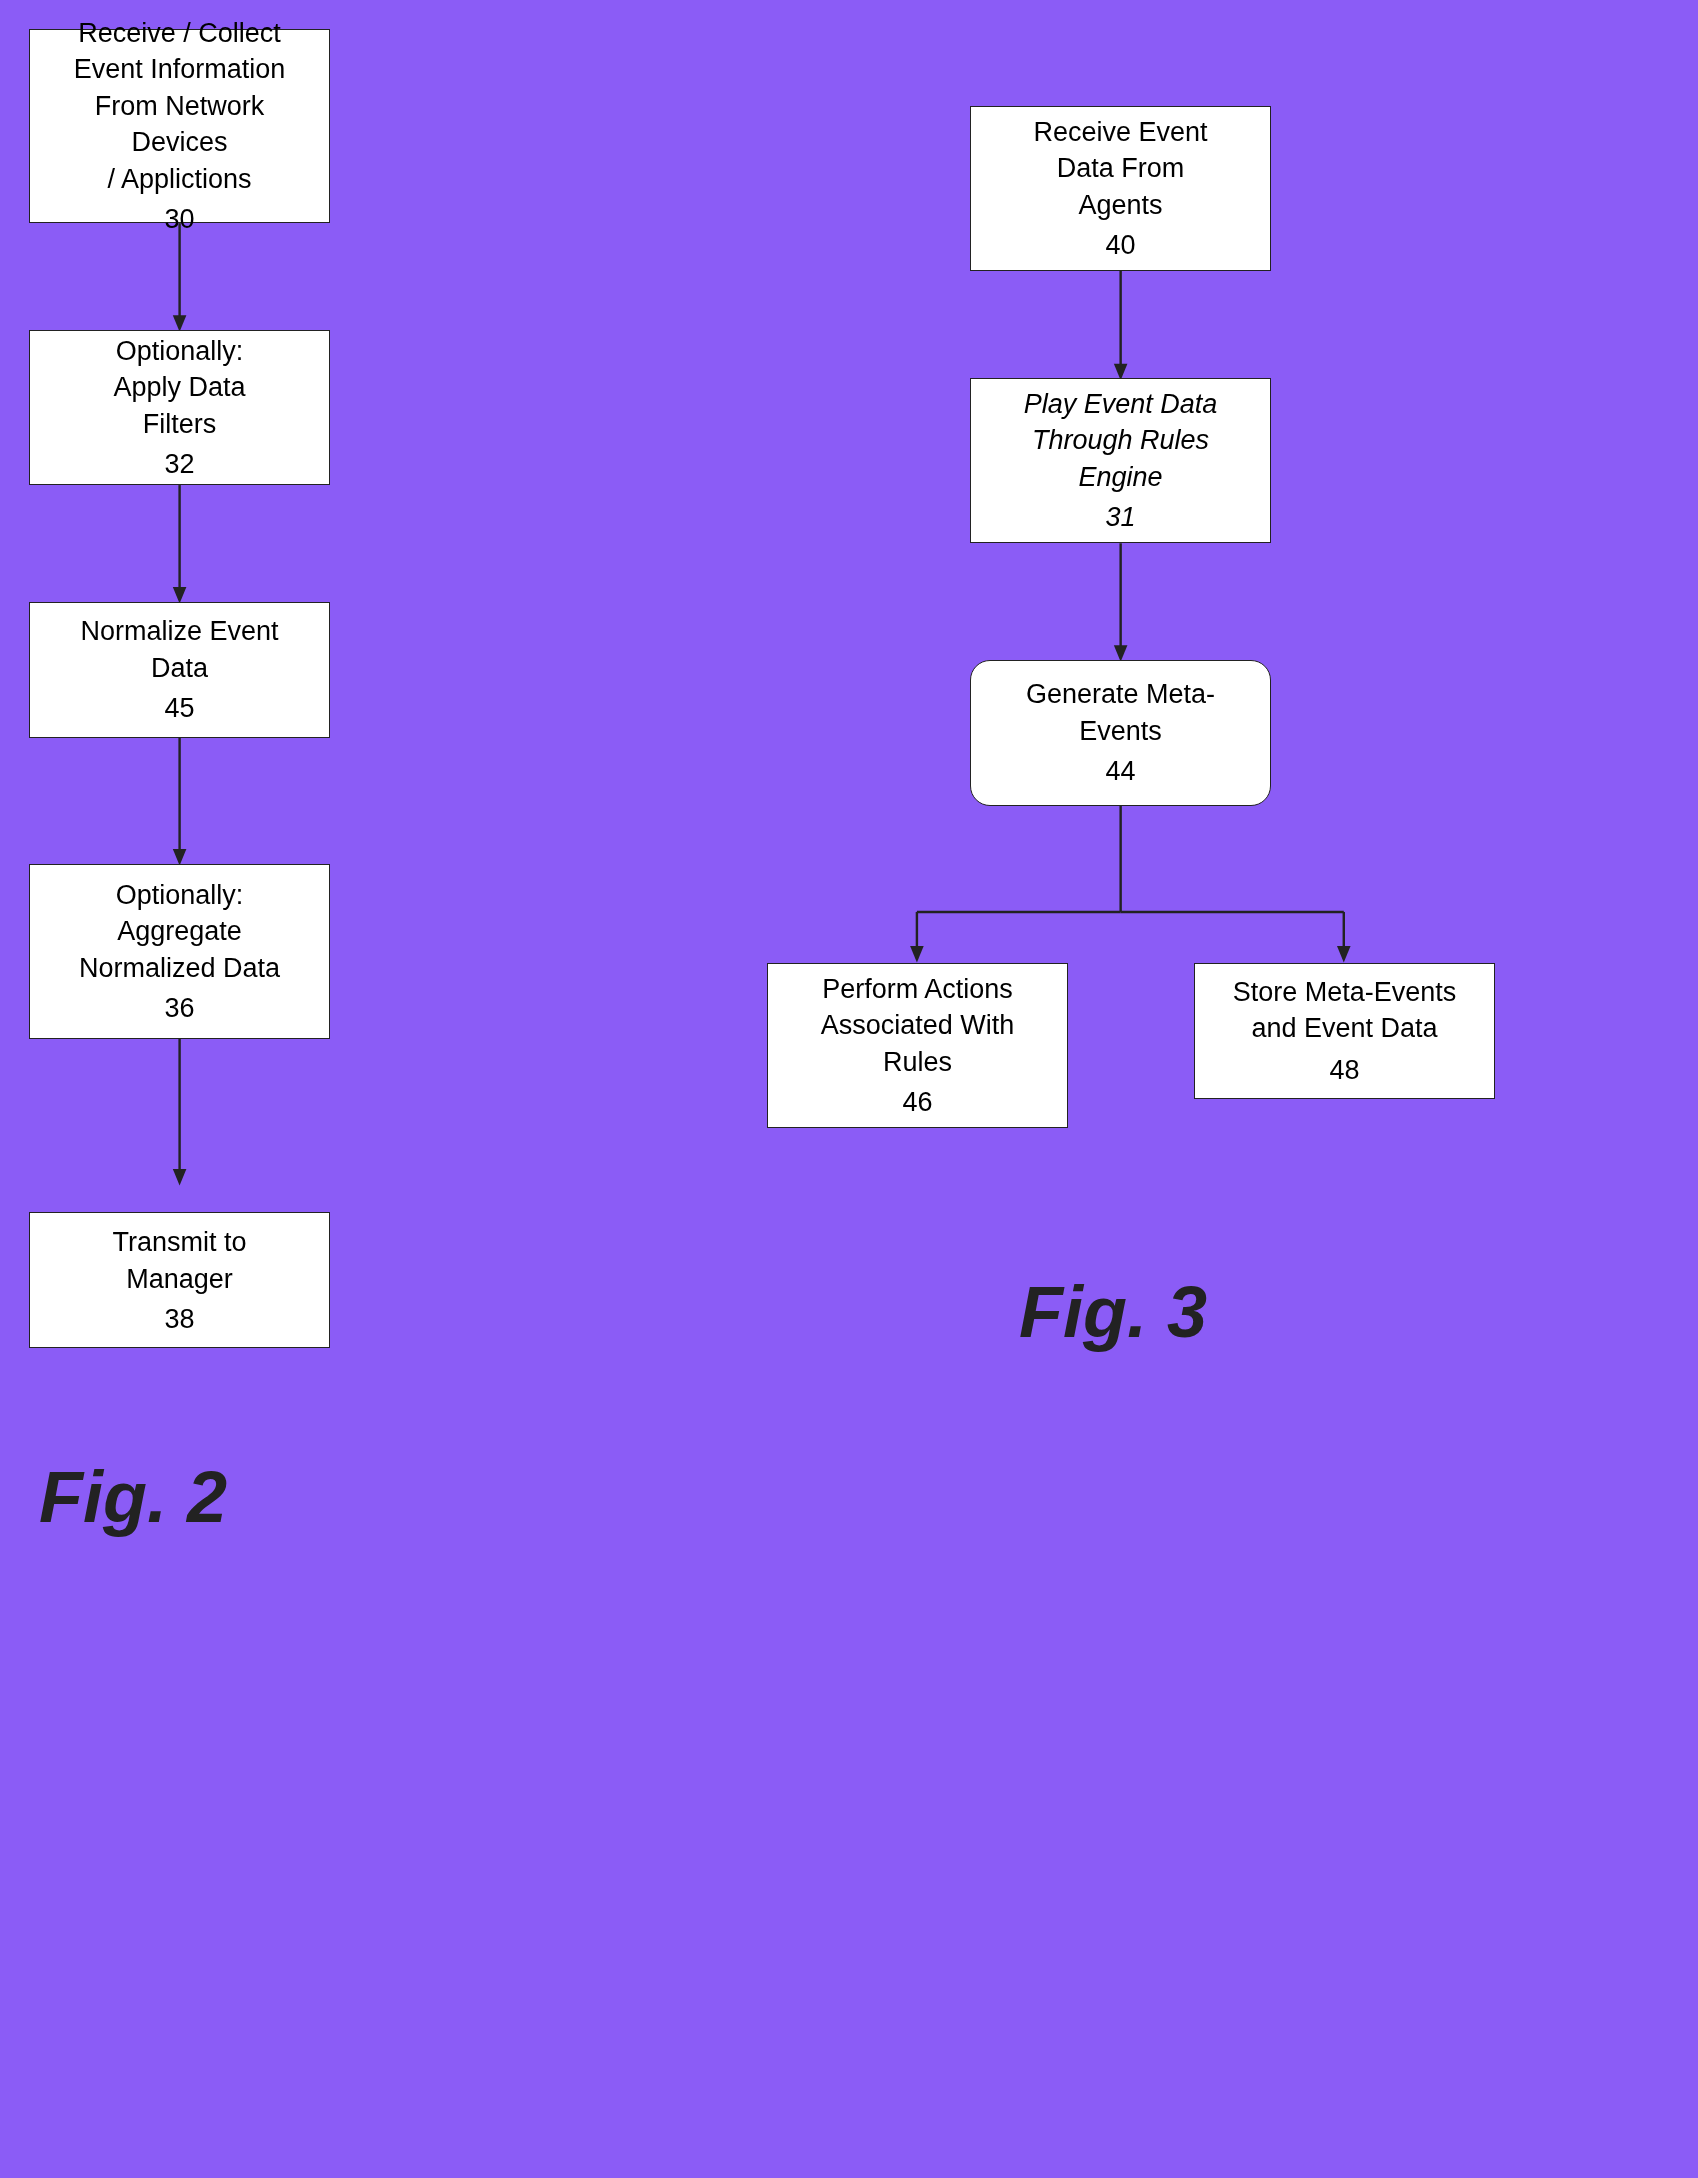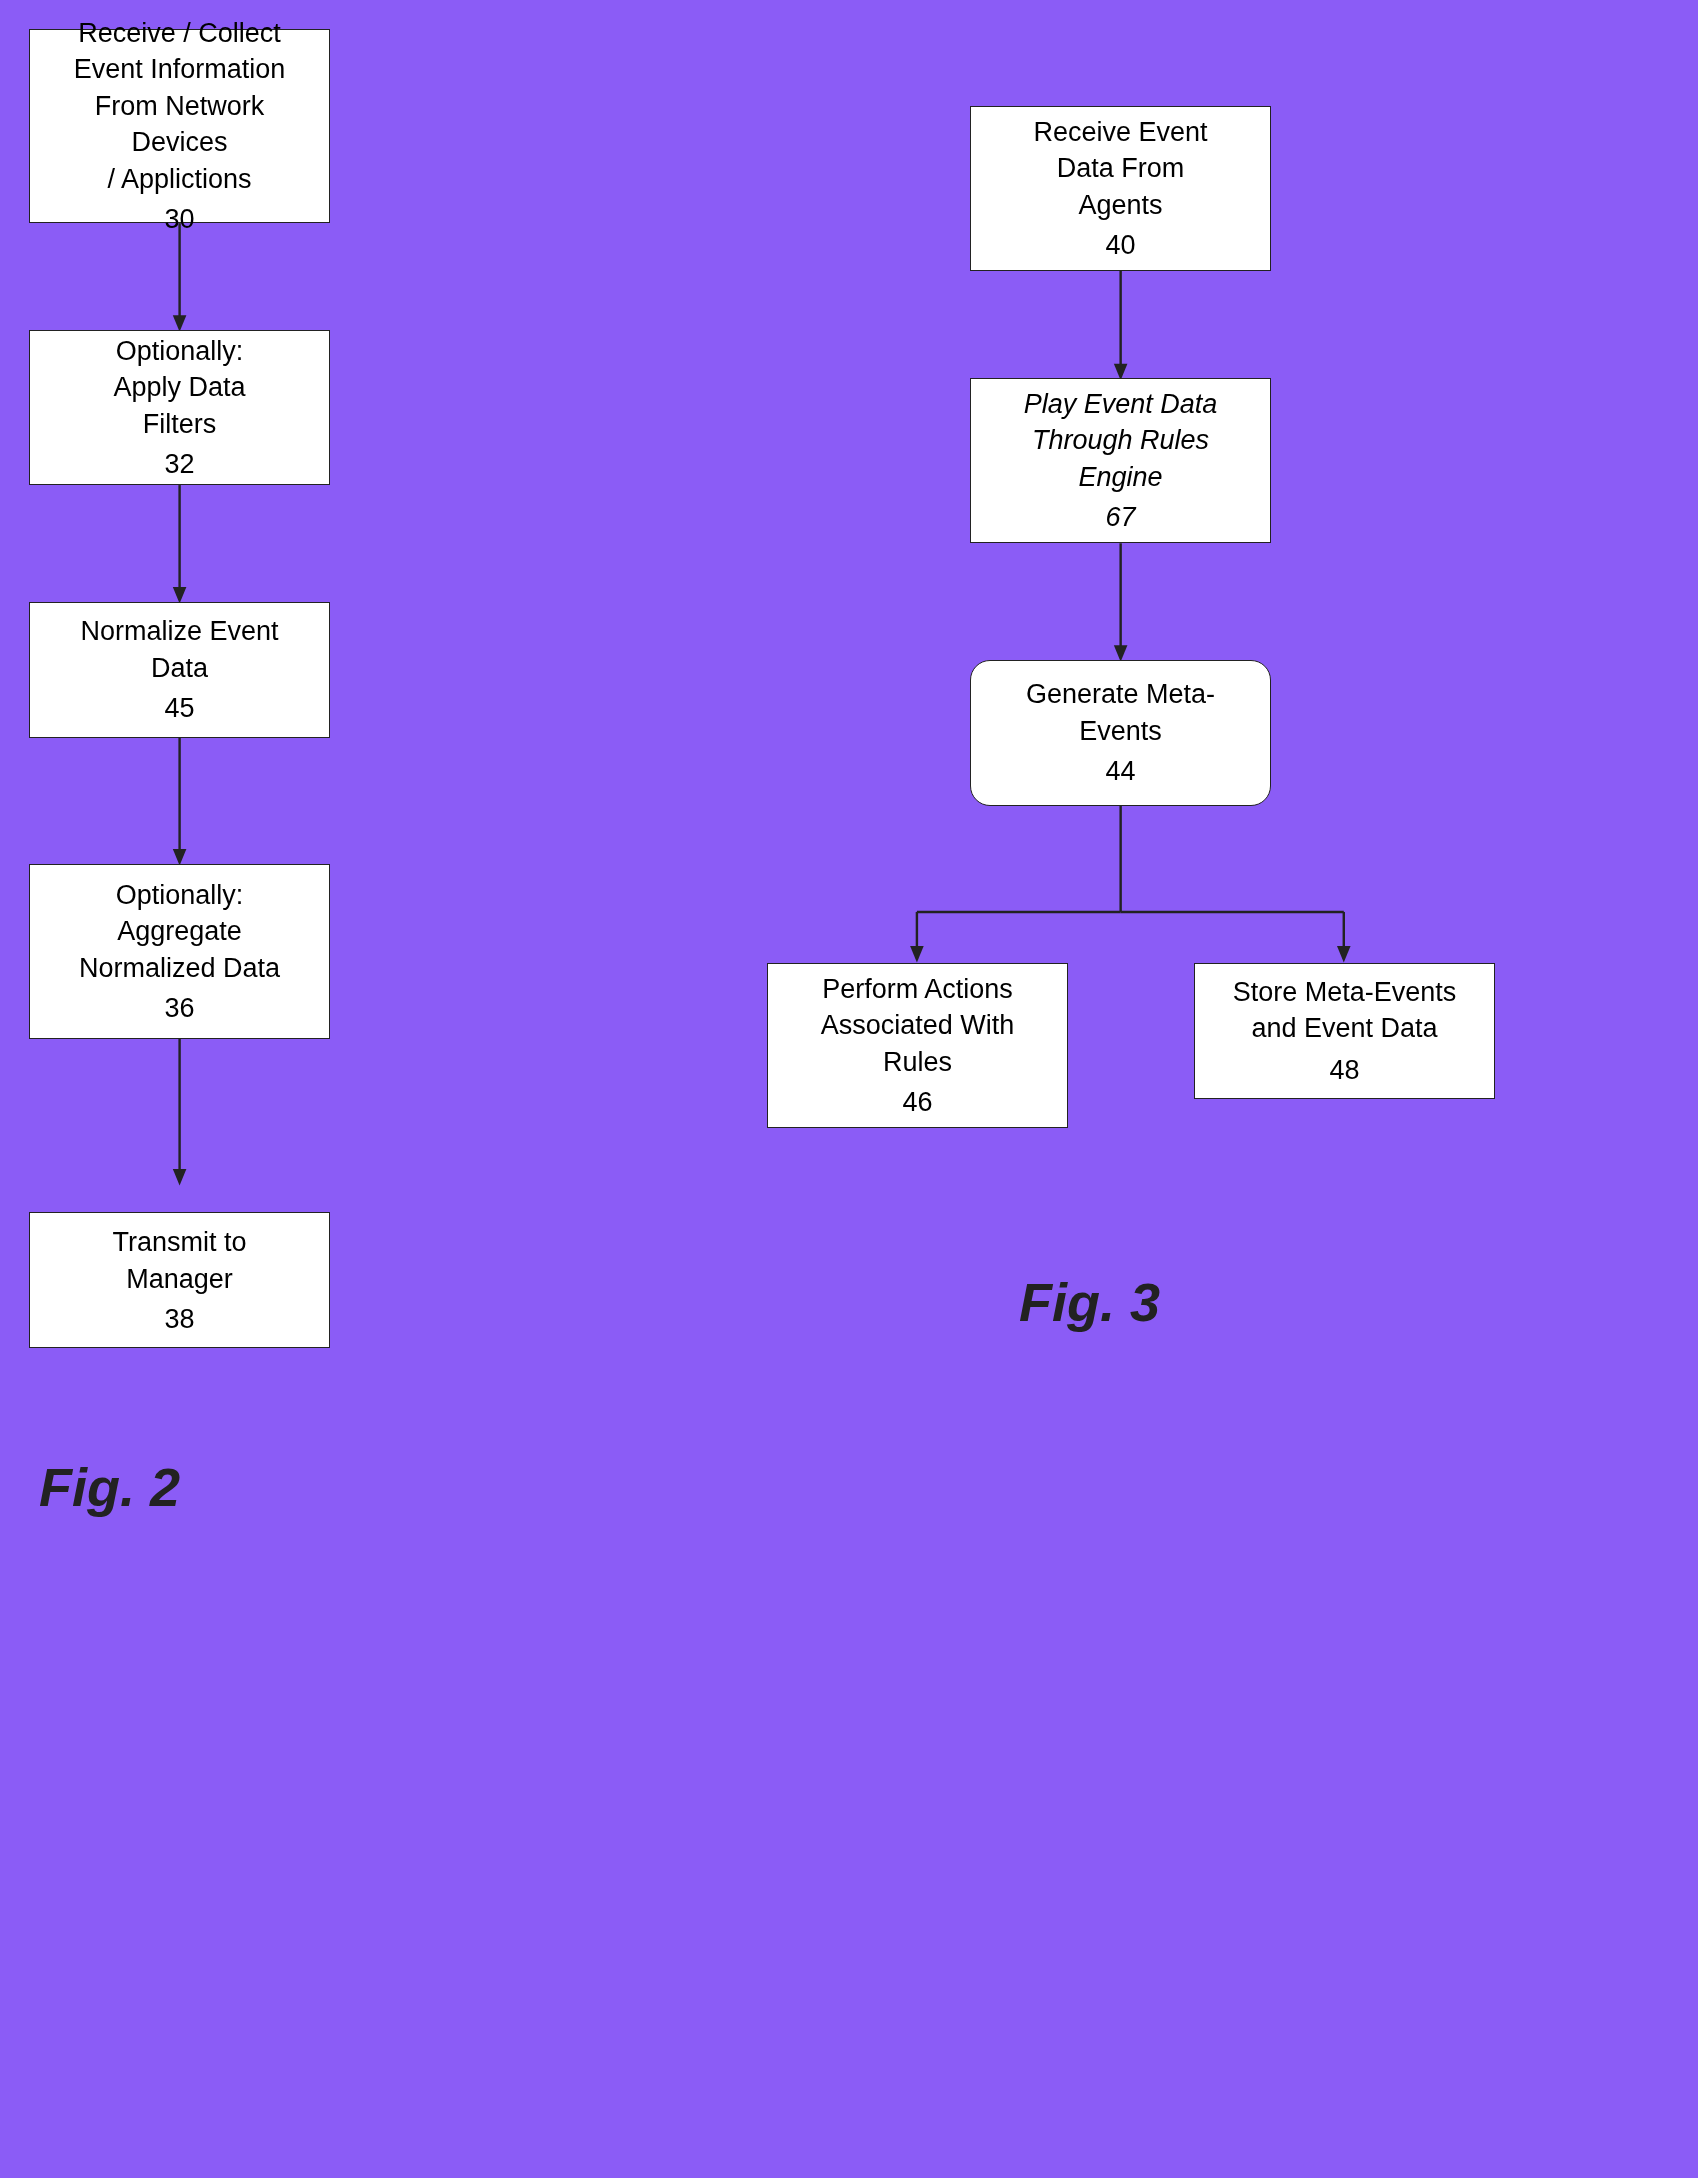--- a/index.html
+++ b/index.html
@@ -29,21 +29,21 @@
       font-size: 27px;
       line-height: 1.35;
       padding: 9.7px 13.6px;
     }
     .flowchart-box .box-number {
       font-size: 27px;
       margin-top: 3.9px;
     }
     .fig-label {
       position: absolute;
-      font-size: 54px;
+      font-size: 72px;
       font-style: italic;
       font-weight: bold;
       color: #222;
     }
     svg.arrows {
       position: absolute;
       top: 0;
       left: 0;
       width: 1698px;
       height: 2178px;
@@ -112,21 +112,21 @@
 
   <div class="fig-label" style="left:39px; top:1456px;">Fig. 2</div>
 
   <div class="flowchart-box" style="left:970px; top:106px; width:301px; height:165px;">
     <span>Receive Event<br>Data From<br>Agents</span>
     <span class="box-number">40</span>
   </div>
 
   <div class="flowchart-box" style="left:970px; top:378px; width:301px; height:165px;font-style:italic;">
     <span>Play Event Data<br>Through Rules<br>Engine</span>
-    <span class="box-number">67</span>
+    <span class="box-number">31</span>
   </div>
 
   <div class="flowchart-box" style="left:970px; top:660px; width:301px; height:146px;border-radius:20px;">
     <span>Generate Meta-<br>Events</span>
     <span class="box-number">44</span>
   </div>
 
   <div class="flowchart-box" style="left:767px; top:963px; width:301px; height:165px;">
     <span>Perform Actions<br>Associated With<br>Rules</span>
     <span class="box-number">46</span>

